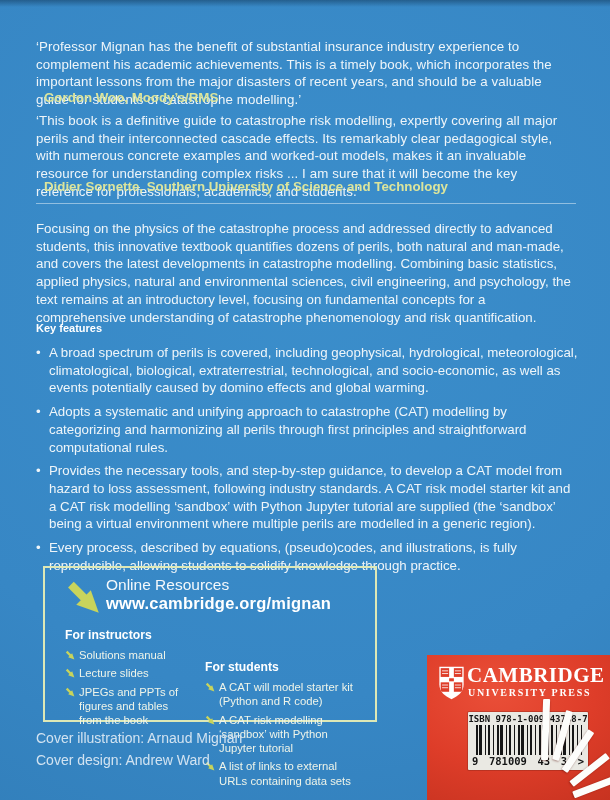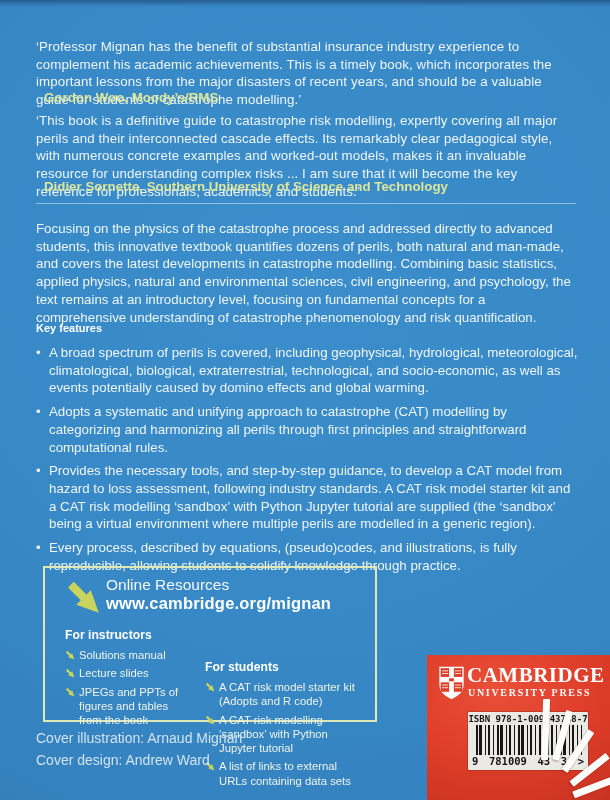--- a/index.html
+++ b/index.html
@@ -200,21 +200,21 @@
       <div class="res-col2">
         <p class="res-col-heading">For students</p>
         <ul class="res-items">
           <li>
             <svg class="mini-arrow" viewBox="0 0 24 24">
                 <g fill="#c8d45c">
                   <rect x="9.4" y="0.5" width="5.4" height="15" transform="rotate(-45 12 12)"></rect>
                   <polygon points="22.5,22.5 7.5,17.2 17.2,7.5"></polygon>
                 </g>
               </svg>
-            <span>A CAT risk model starter kit (Adopts and R code)</span>
+            <span>A CAT will model starter kit (Python and R code)</span>
           </li>
           <li>
             <svg class="mini-arrow" viewBox="0 0 24 24">
                 <g fill="#c8d45c">
                   <rect x="9.4" y="0.5" width="5.4" height="15" transform="rotate(-45 12 12)"></rect>
                   <polygon points="22.5,22.5 7.5,17.2 17.2,7.5"></polygon>
                 </g>
               </svg>
             <span>A CAT risk modelling ‘sandbox’ with Python Jupyter tutorial</span>
           </li>

